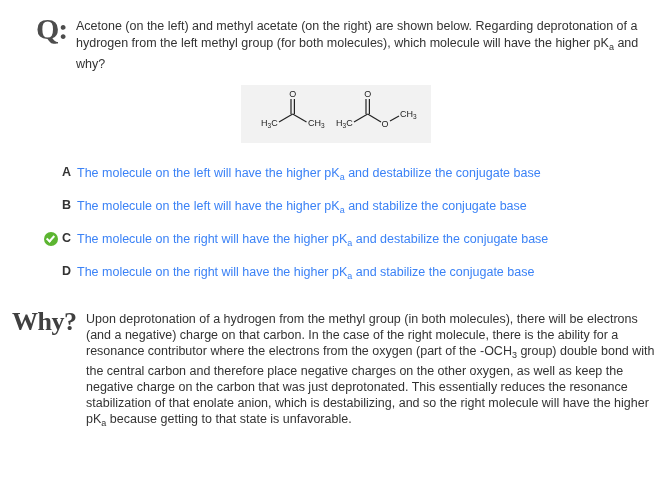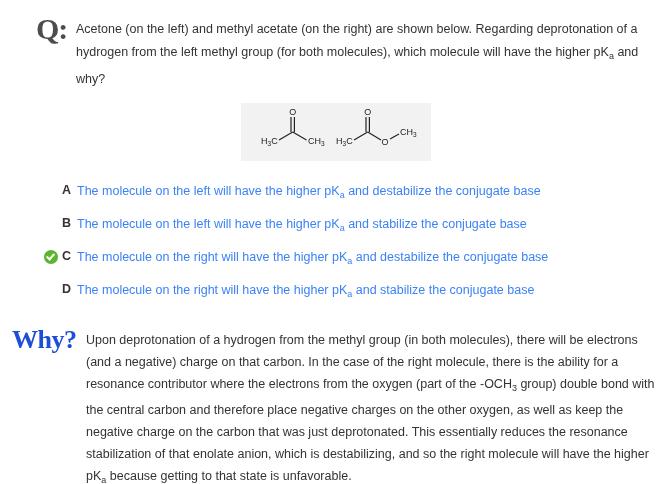--- a/index.html
+++ b/index.html
@@ -32,21 +32,21 @@
     font-size: 30px;
     line-height: 30px;
     color: #4d4d4d;
     letter-spacing: -1px;
     padding-top: 2px;
     width: 40px;
     flex: 0 0 40px;
   }
   .q-text {
     font-size: 12.5px;
-    line-height: 23px;
+    line-height: 17px;
     color: #333333;
     padding-top: 6px;
     max-width: 575px;
   }
   sub {
     font-size: 9px;
     vertical-align: -3px;
   }
 
   
@@ -119,31 +119,31 @@
   .why-block {
     display: flex;
     align-items: flex-start;
     padding: 10px 14px 0 8px;
   }
   .why-label {
     font-family: "Liberation Serif", serif;
     font-weight: bold;
     font-size: 26px;
     line-height: 26px;
-    color: #1d4ed8;
+    color: #404040;
     letter-spacing: -0.5px;
     width: 74px;
     flex: 0 0 74px;
     text-align: left;
     padding-top: 2px;
     padding-left: 4px;
   }
   .why-text {
     font-size: 12.5px;
-    line-height: 22px;
+    line-height: 16px;
     color: #333333;
     max-width: 580px;
     padding-top: 4px;
   }
 </style>
 </head>
 <body>
 
 <div class="page">
 

